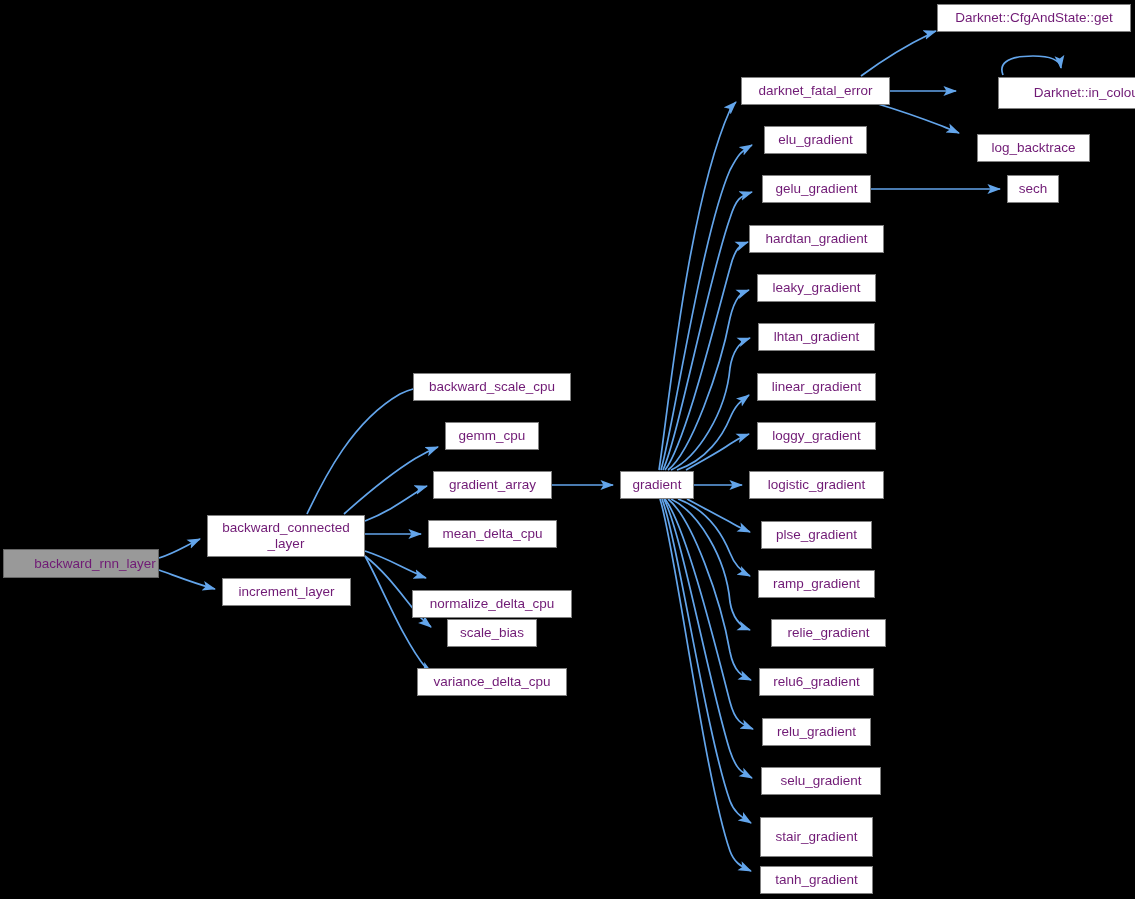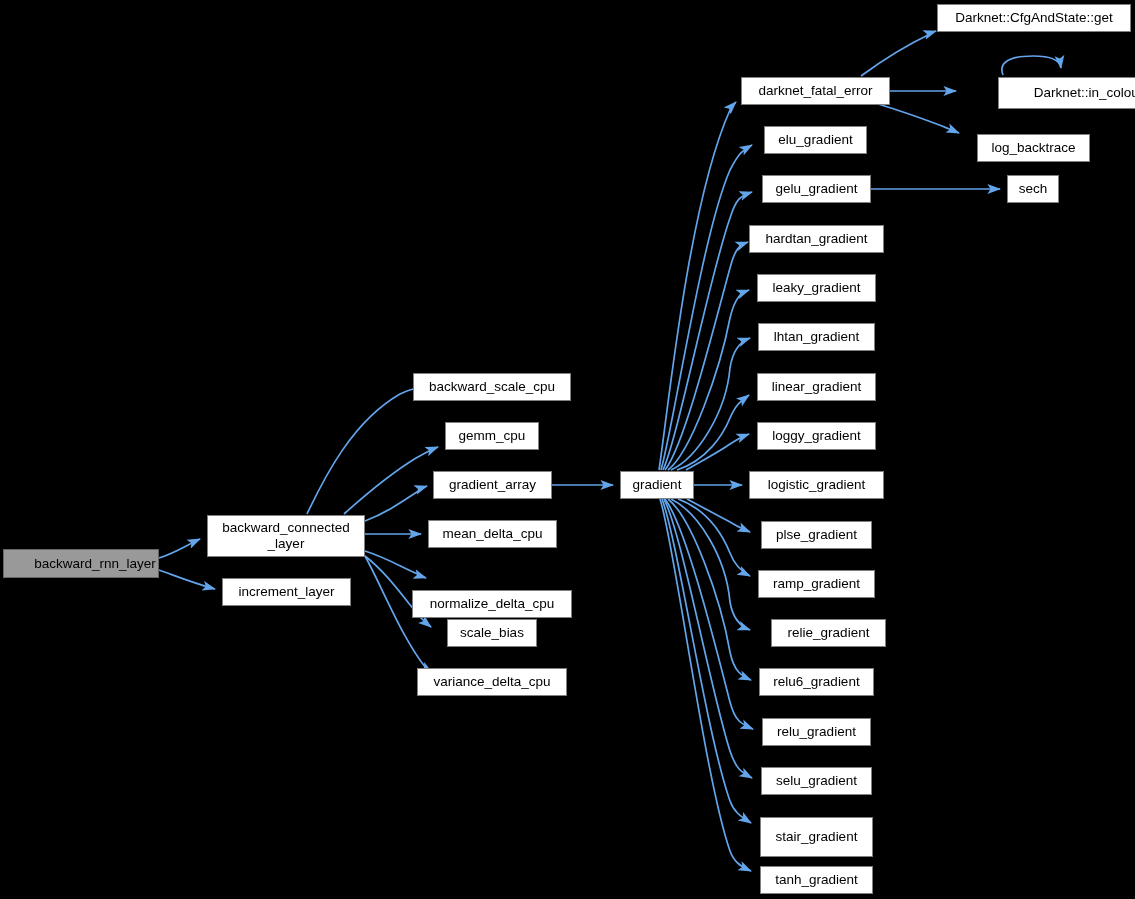--- a/index.html
+++ b/index.html
@@ -9,21 +9,21 @@
     background:#000;
     font-family:"Liberation Sans", sans-serif;
     overflow:hidden;
   }
   svg.edges{position:absolute;left:0;top:0;width:1135px;height:899px;pointer-events:none;}
   .node{
     position:absolute;
     box-sizing:border-box;
     background:#ffffff;
     border:1px solid #808080;
-    color:#000000;
+    color:#701a75;
     font-size:13.5px;
     line-height:1.18;
     display:flex;
     align-items:center;
     justify-content:center;
     text-align:center;
     white-space:pre-line;
     letter-spacing:0px;
   }
   .node.current{background:#999999;border-color:#666666;}
@@ -93,21 +93,21 @@
       <div class="node" style="left: 757px; top: 274px; width: 119px; height: 28px;">leaky_gradient</div>
       <div class="node" style="left: 758px; top: 323px; width: 117px; height: 28px;">lhtan_gradient</div>
       <div class="node" style="left: 757px; top: 373px; width: 119px; height: 28px;">linear_gradient</div>
       <div class="node" style="left: 757px; top: 422px; width: 119px; height: 28px;">loggy_gradient</div>
       <div class="node" style="left: 749px; top: 471px; width: 135px; height: 28px;">logistic_gradient</div>
       <div class="node" style="left: 761px; top: 521px; width: 111px; height: 28px;">plse_gradient</div>
       <div class="node" style="left: 758px; top: 570px; width: 117px; height: 28px;">ramp_gradient</div>
       <div class="node" style="left: 759px; top: 619px; width: 115px; height: 28px; margin-left: 12px;">relie_gradient</div>
       <div class="node" style="left: 759px; top: 668px; width: 115px; height: 28px;">relu6_gradient</div>
       <div class="node" style="left: 762px; top: 718px; width: 109px; height: 28px;">relu_gradient</div>
-      <div class="node" style="left: 761px; top: 767px; width: 111px; height: 28px;">selu_gradient</div>
+      <div class="node" style="left: 761px; top: 767px; width: 120px; height: 28px;">selu_gradient</div>
       <div class="node" style="left: 760px; top: 817px; width: 113px; height: 40px;">stair_gradient</div>
       <div class="node" style="left: 760px; top: 866px; width: 113px; height: 28px;">tanh_gradient</div>
       <div class="node" style="left: 937px; top: 4px; width: 194px; height: 28px;">Darknet::CfgAndState::get</div>
       <div class="node" style="left: 998px; top: 77px; width: 141px; height: 32px; padding-left: 40px;">Darknet::in_colour</div>
       <div class="node" style="left: 977px; top: 134px; width: 113px; height: 28px;">log_backtrace</div>
       <div class="node" style="left: 1007px; top: 175px; width: 52px; height: 28px;">sech</div>
     </div>
 </div>
 
 </body></html>

